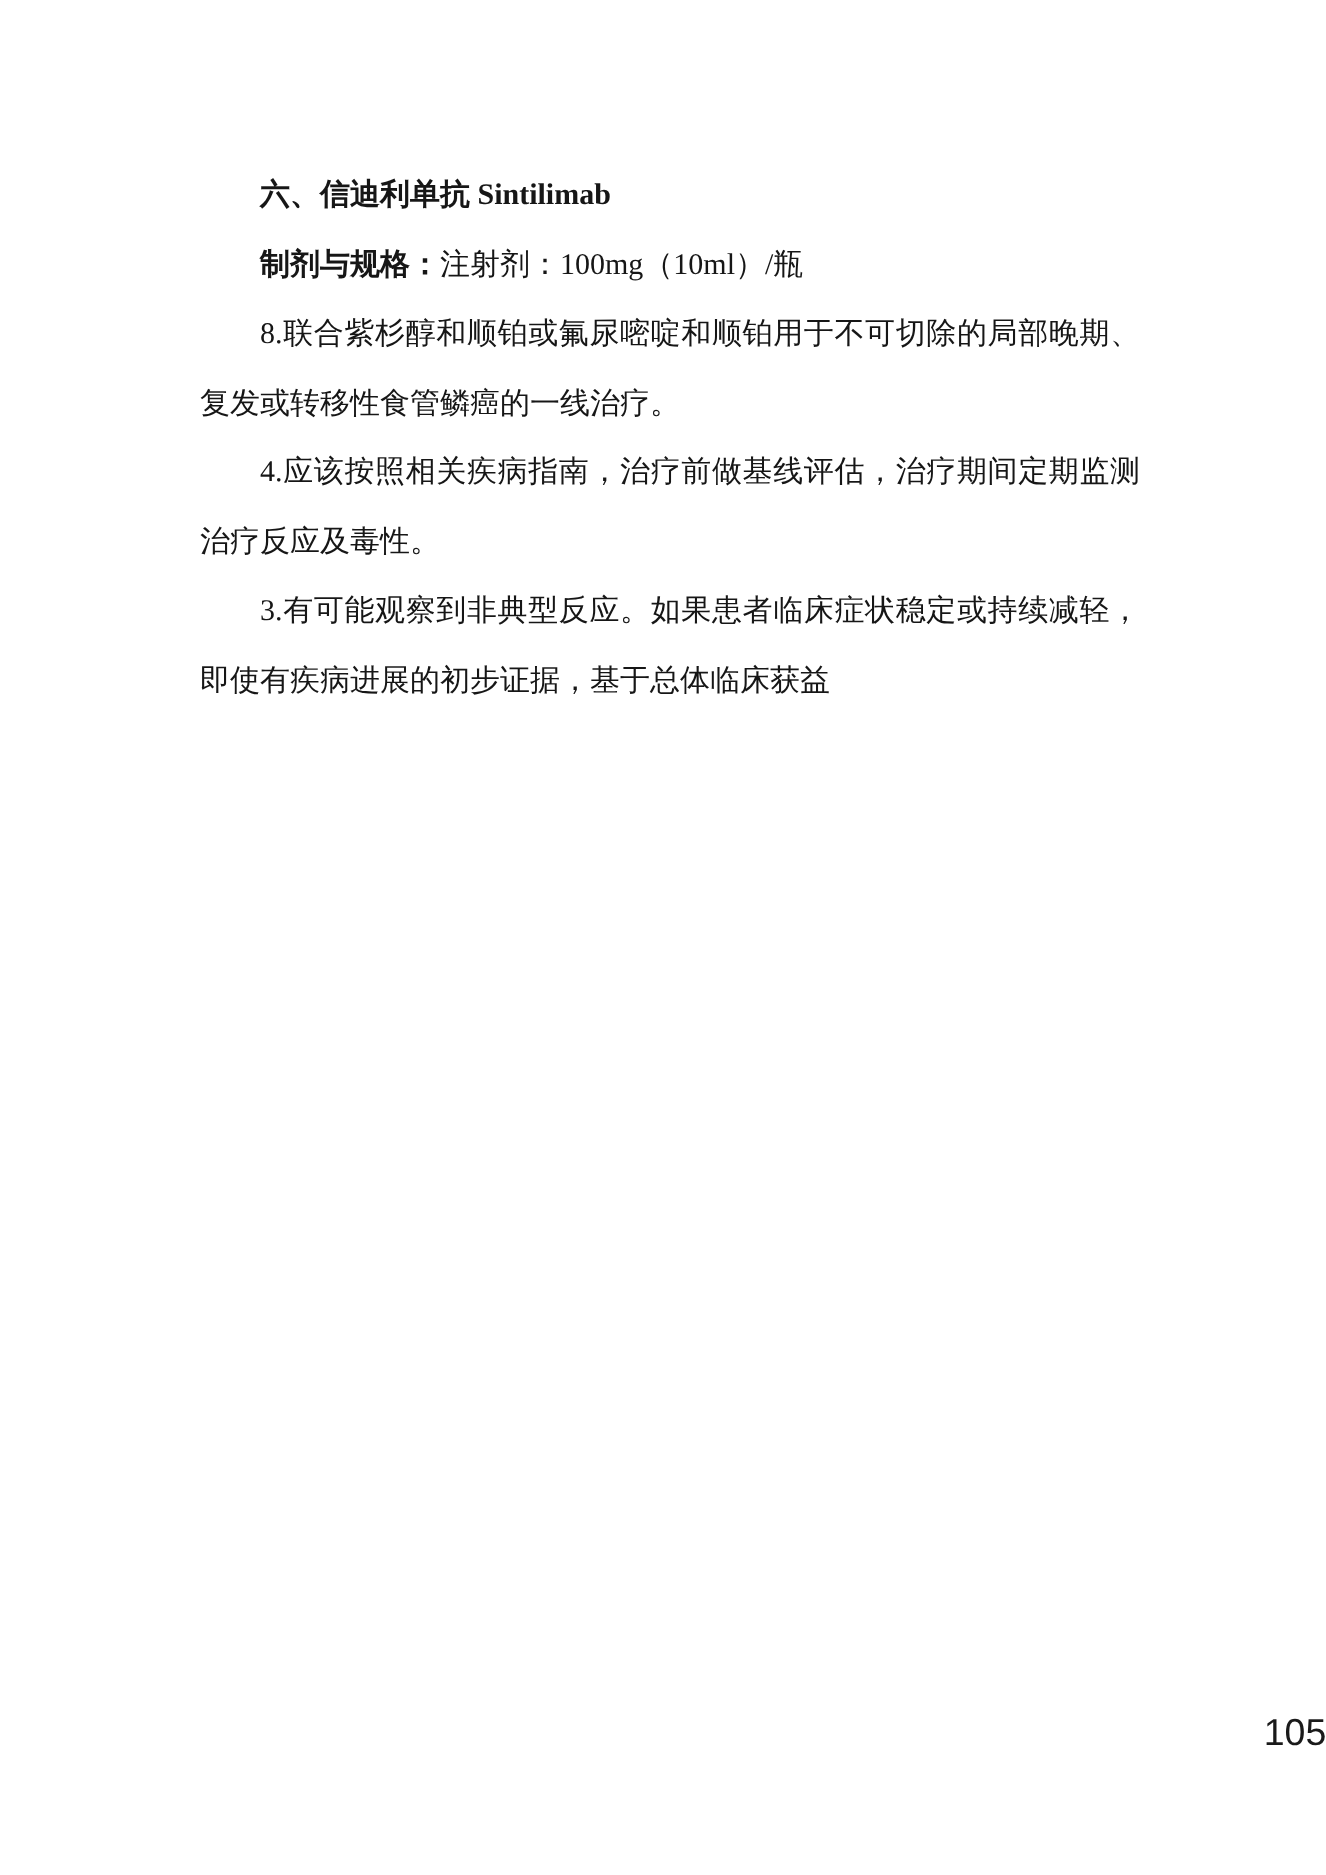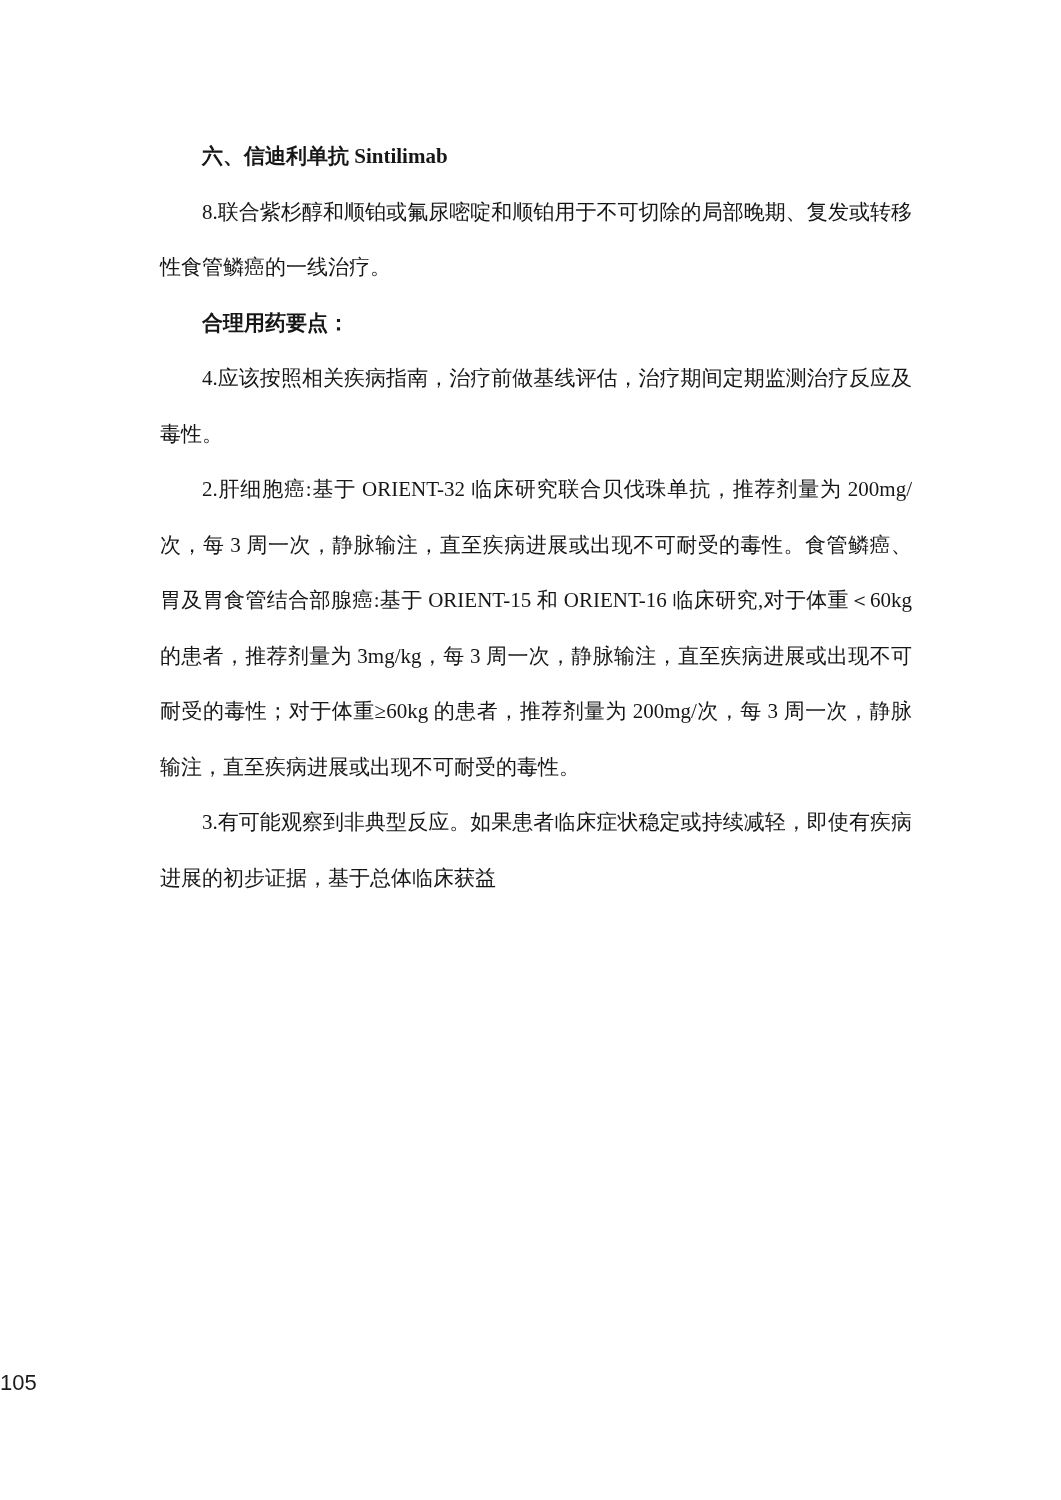--- a/index.html
+++ b/index.html
@@ -22,59 +22,58 @@
   }
   .content {
     position: absolute;
     top: 129px;
     left: 160px;
     width: 752px;
   }
   p.line {
     margin: 0;
     padding: 0;
-    font-size: 21px;
+    font-size: 24px;
     line-height: 55.5px;
     text-align: justify;
     text-justify: inter-character;
     text-indent: 2em;
     word-break: break-all;
   }
   .bold {
     font-weight: bold;
   }
   .page-number {
     position: absolute;
     top: 1370px;
     left: 0;
     width: 100%;
-    text-align: left;
+    text-align: right;
     font-family: "Liberation Sans", "DejaVu Sans", sans-serif;
-    font-size: 22px;
+    font-size: 30px;
     color: #1a1a1a;
   }
 </style>
 </head>
 <body>
 
 <div class="page">
   <div class="content">
 
     <p class="line bold">六、信迪利单抗 Sintilimab</p>
 
+    <p class="line"><span class="bold">制剂与规格：</span><span>注射剂：100mg（10ml）/瓶</span></p>
 
 
 
     <p class="line">8.联合紫杉醇和顺铂或氟尿嘧啶和顺铂用于不可切除的局部晚期、复发或转移性食管鳞癌的一线治疗。</p>
 
 
-    <p class="line bold">合理用药要点：</p>
 
     <p class="line">4.应该按照相关疾病指南，治疗前做基线评估，治疗期间定期监测治疗反应及毒性。</p>
 
-    <p class="line">2.肝细胞癌:基于 ORIENT-32 临床研究联合贝伐珠单抗，推荐剂量为 200mg/次，每 3 周一次，静脉输注，直至疾病进展或出现不可耐受的毒性。食管鳞癌、胃及胃食管结合部腺癌:基于 ORIENT-15 和 ORIENT-16 临床研究,对于体重＜60kg 的患者，推荐剂量为 3mg/kg，每 3 周一次，静脉输注，直至疾病进展或出现不可耐受的毒性；对于体重≥60kg 的患者，推荐剂量为 200mg/次，每 3 周一次，静脉输注，直至疾病进展或出现不可耐受的毒性。</p>
 
     <p class="line">3.有可能观察到非典型反应。如果患者临床症状稳定或持续减轻，即使有疾病进展的初步证据，基于总体临床获益</p>
 
   </div>
 
   <div class="page-number">105</div>
 </div>
 
 </body></html>

